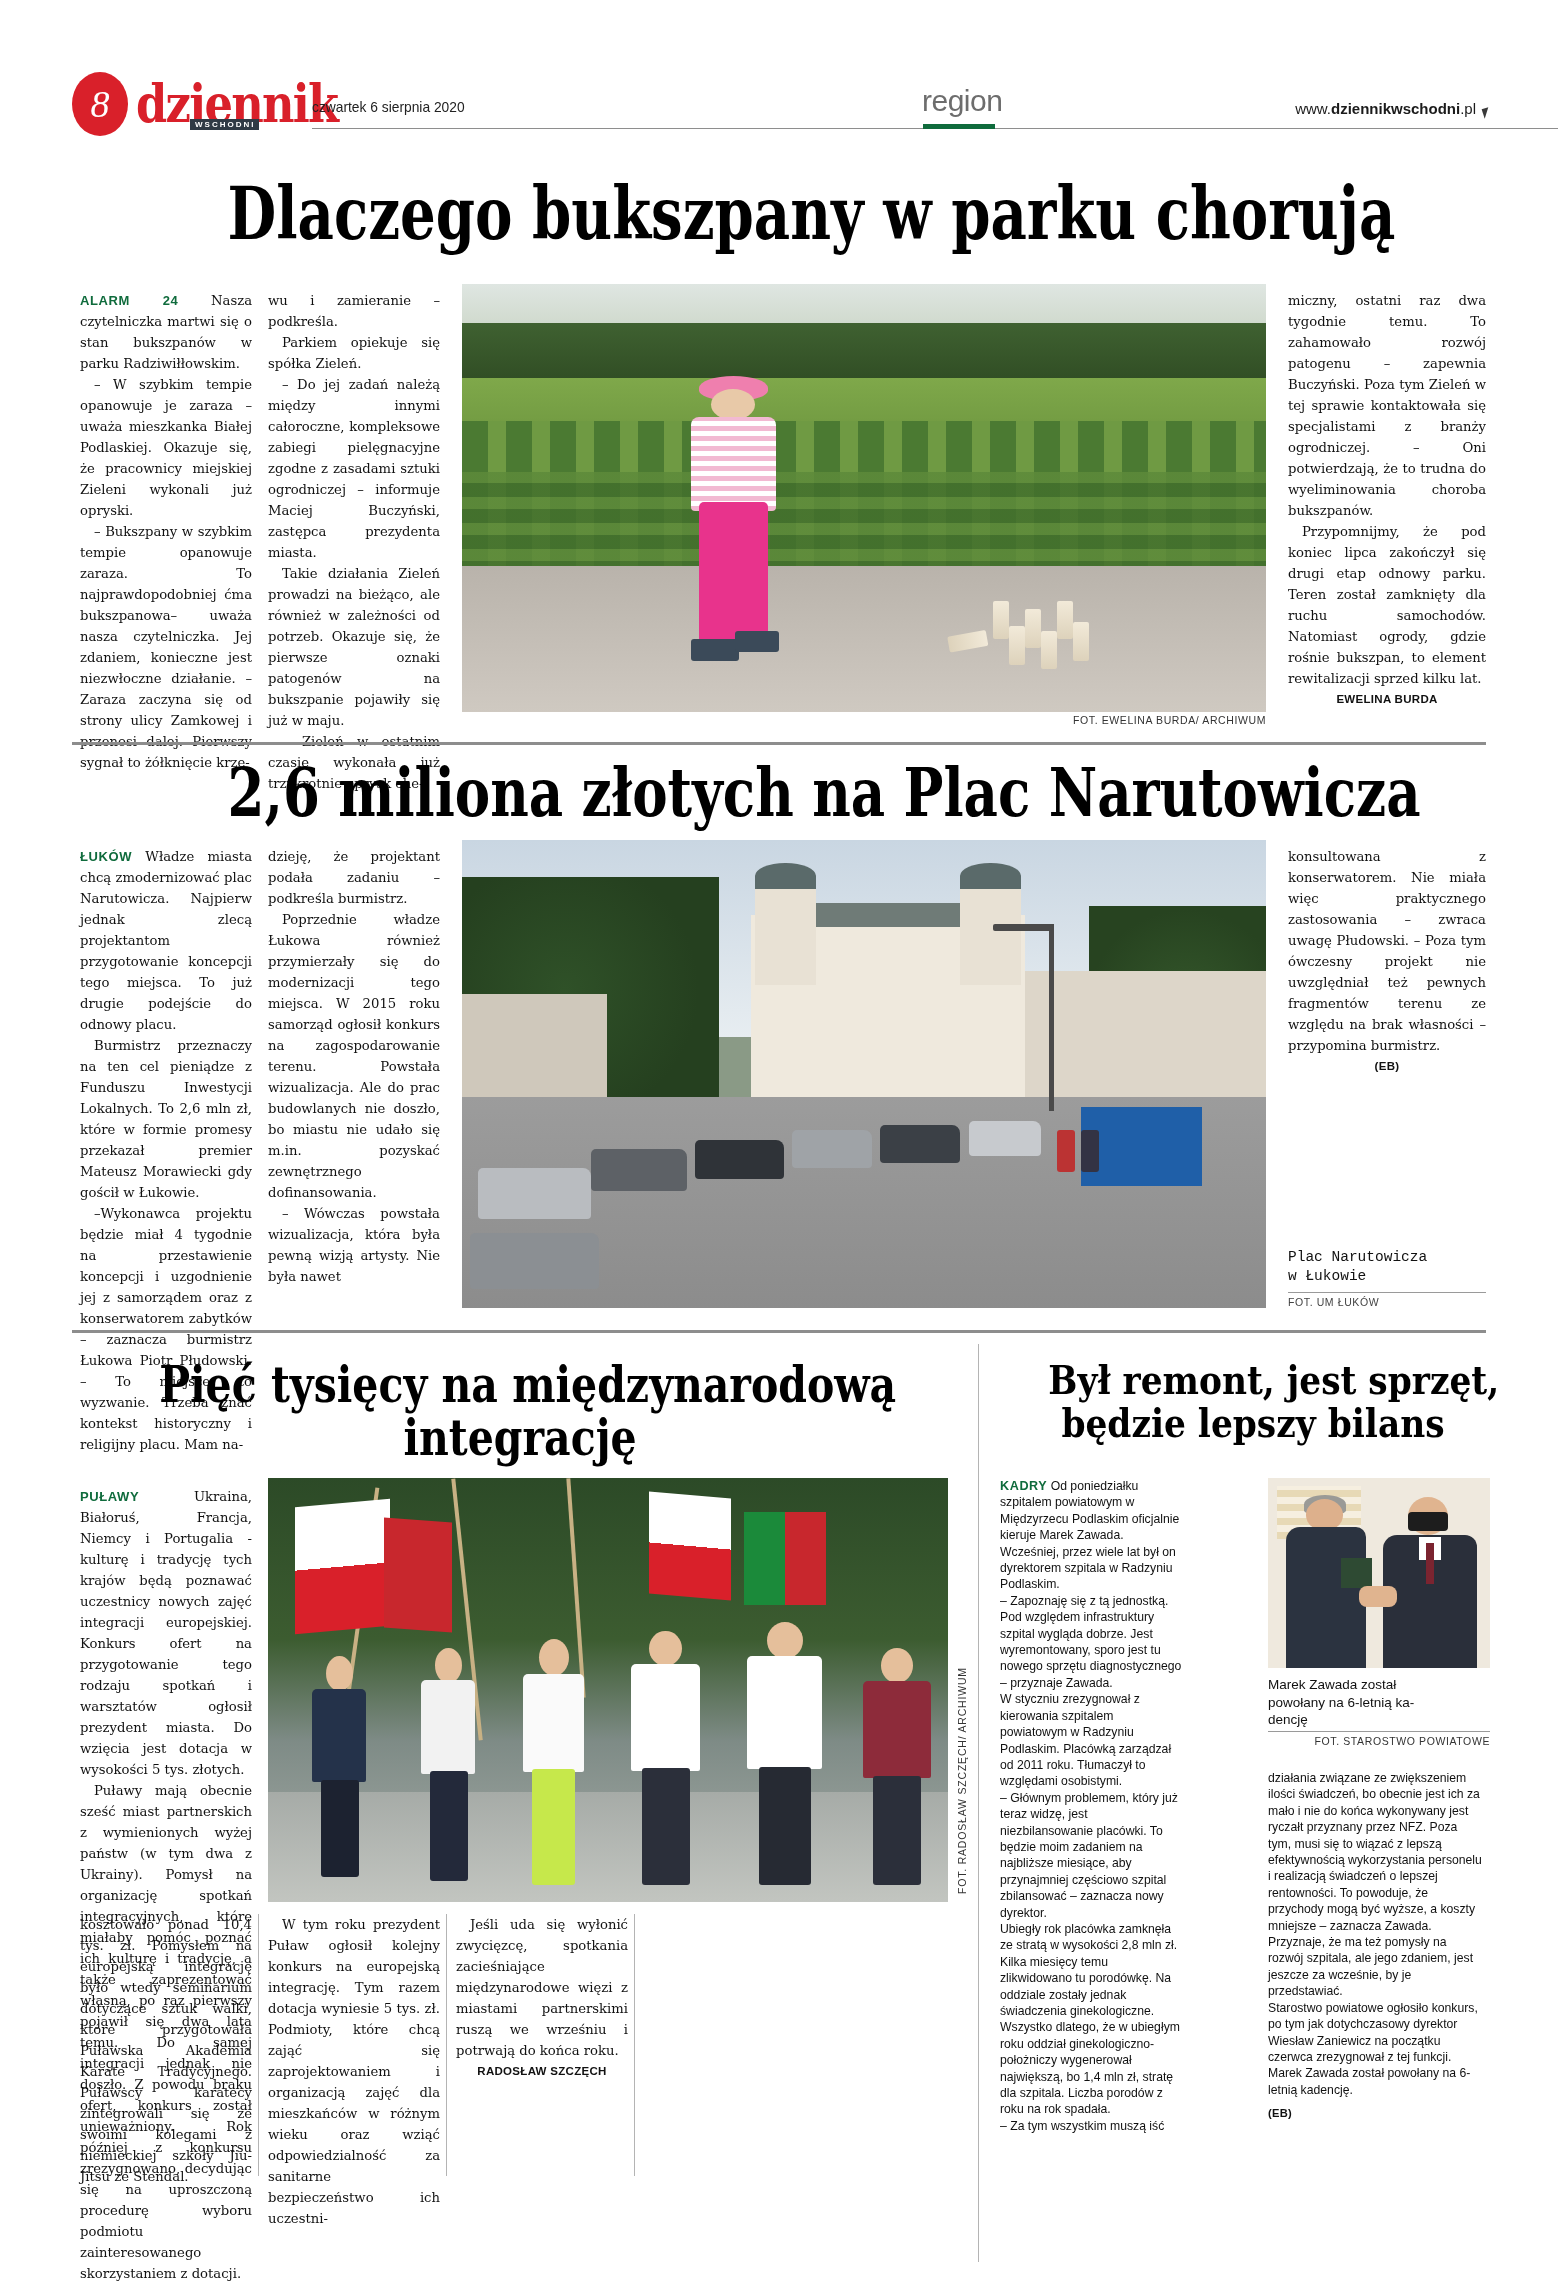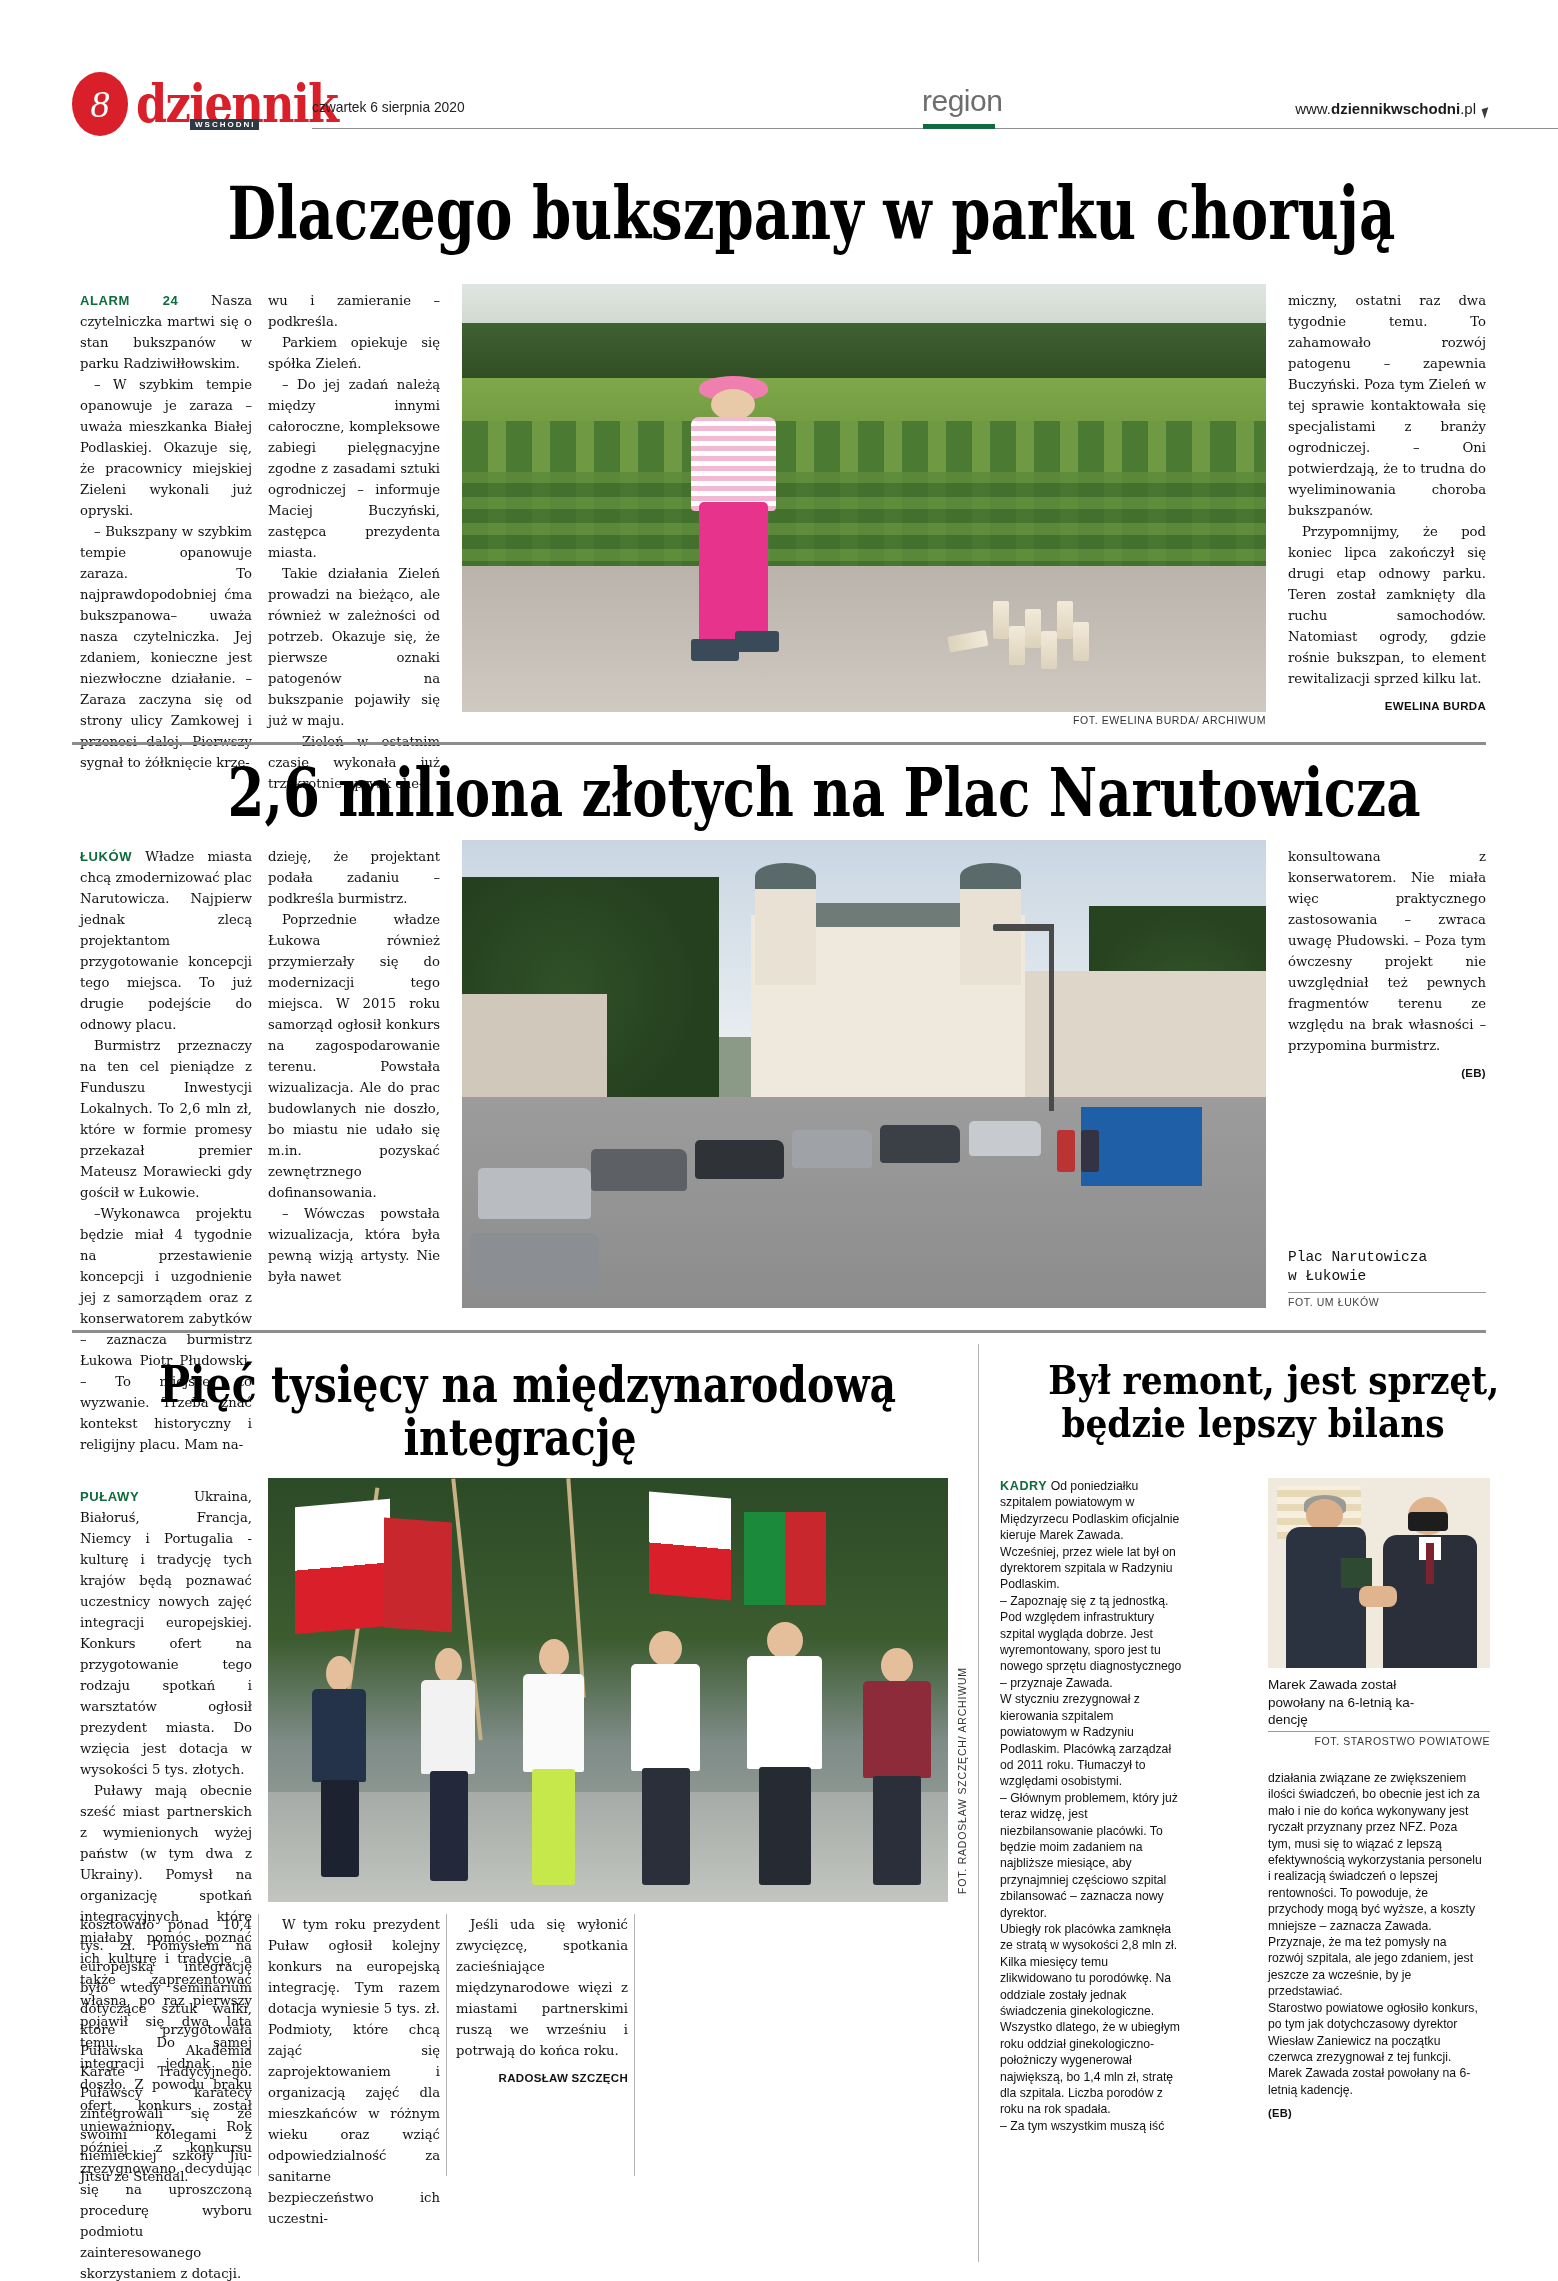--- a/index.html
+++ b/index.html
@@ -192,23 +192,22 @@
     font-family: "Liberation Sans", sans-serif;
     font-weight: bold;
     color: #0f6b3c;
     font-size: 13px;
     letter-spacing: 0.6px;
   }
   .byline {
     font-family: "Liberation Sans", sans-serif;
     font-weight: bold;
     font-size: 11.5px;
-    text-align: right;
+    text-align: center;
     letter-spacing: 0.3px;
-    margin-top: 7px;
     color: #111;
   }
   .byline-l {
     font-family: "Liberation Sans", sans-serif;
     font-weight: bold;
     font-size: 11.5px;
     letter-spacing: 0.3px;
     margin-top: 7px;
     color: #111;
   }

